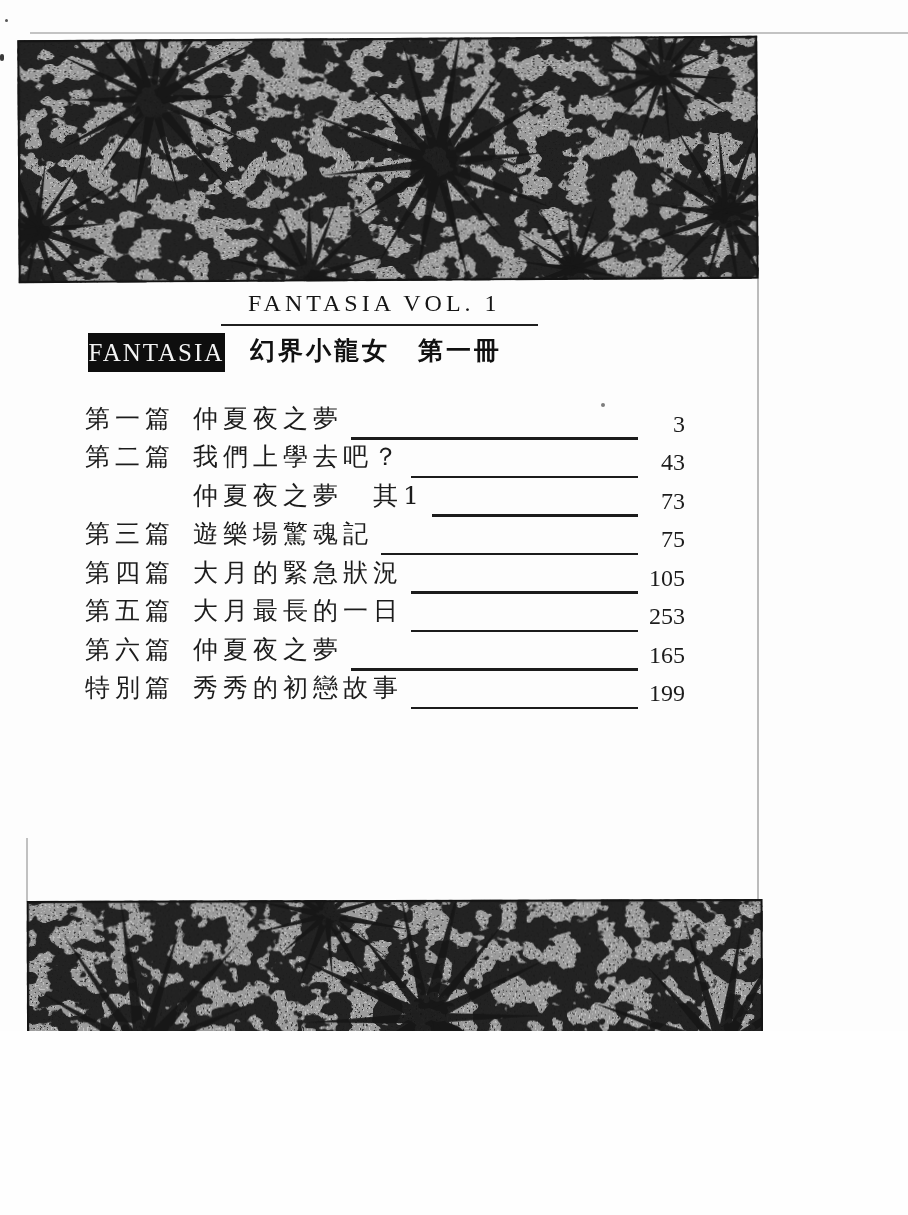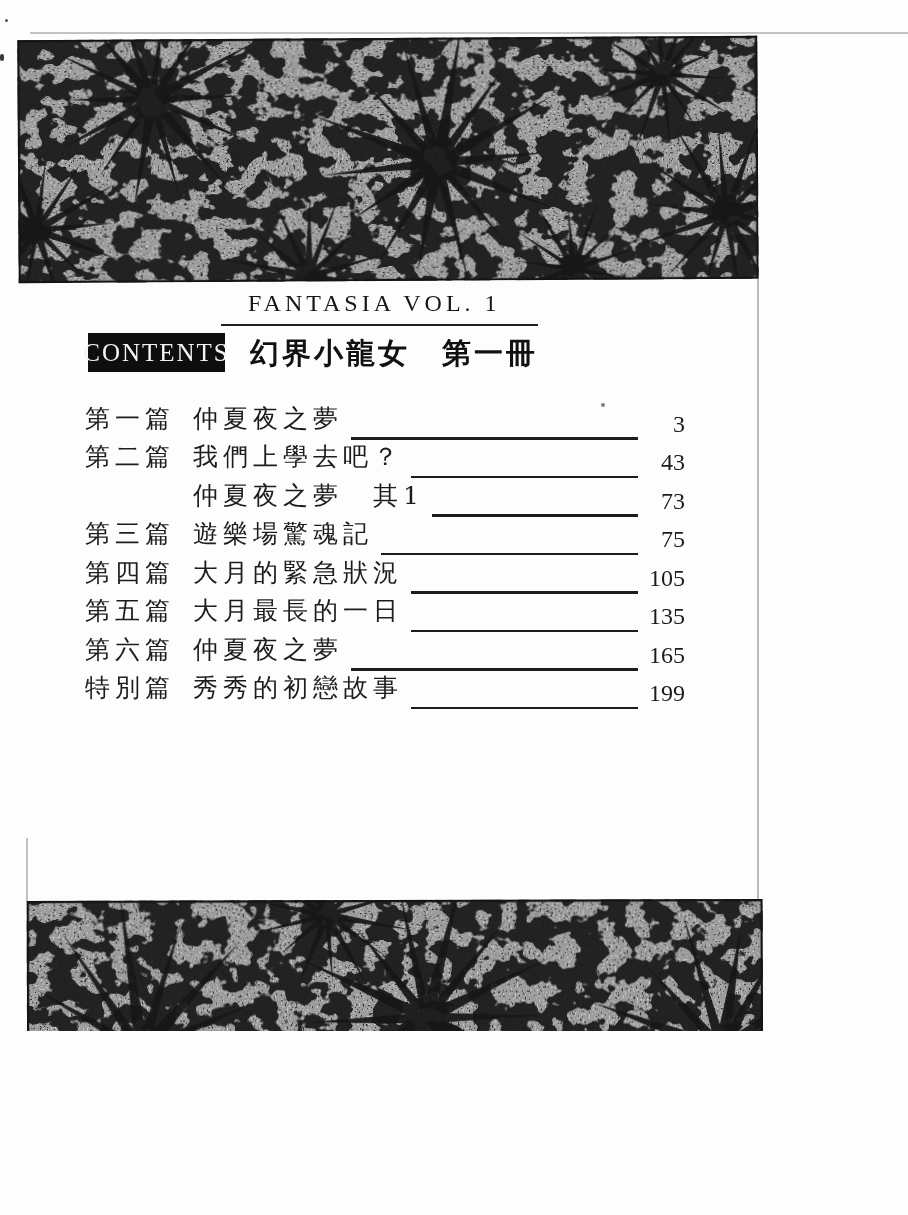--- a/index.html
+++ b/index.html
@@ -35,21 +35,21 @@
   .contents-box{
     position:absolute;left:88px;top:333px;width:137px;height:39px;
     background:#0e0e0e;color:#f4f4f4;
     display:flex;align-items:center;justify-content:center;
     font-family:"Liberation Serif","DejaVu Serif",serif;
     font-size:25px;letter-spacing:2px;
   }
   .book-title{
     position:absolute;left:250px;top:334px;
     font-family:"DejaVu Serif",serif;
-    font-size:29px;font-weight:bold;letter-spacing:3px;white-space:pre;color:#111;
+    font-size:25px;font-weight:bold;letter-spacing:3px;white-space:pre;color:#111;
   }
 
   
   .toc{position:absolute;left:85px;top:396px;width:600px;}
   .toc-row{display:flex;align-items:flex-end;height:38.5px;font-size:25px;color:#1c1c1c;}
   .chap{width:108px;flex:none;letter-spacing:5px;white-space:pre;}
   .ttl{flex:none;letter-spacing:5px;white-space:pre;}
   .leader{flex:1;height:2.4px;background:#1c1c1c;margin-left:8px;margin-right:1px;transform:translateY(5px);}
   .pg{
     flex:none;min-width:46px;text-align:right;
@@ -129,21 +129,21 @@
       <use href="#fern" transform="translate(290,238) rotate(180) scale(0.9)"></use>
       <use href="#fern" transform="translate(18,190) rotate(60) scale(0.85)"></use>
       <use href="#fern" transform="translate(555,232) rotate(330) scale(0.7)"></use>
     </g>
     <rect x="1" y="1" width="738" height="241" fill="none" stroke="#141414" stroke-width="2.5"></rect>
   </svg>
 
   <div class="series-title">FANTASIA VOL. 1</div>
   <div class="title-rule"></div>
   <div class="contents-box">
-    <span>CONTENTS</span>
+    <span>FANTASIA</span>
   </div>
   <div class="book-title">幻界小龍女　第一冊</div>
 
   <div class="toc">
     <div class="toc-row">
       <span class="chap">第一篇</span>
       <span class="ttl">仲夏夜之夢</span>
       <span class="leader"></span>
       <span class="pg">3</span>
     </div>
@@ -168,21 +168,21 @@
     <div class="toc-row">
       <span class="chap">第四篇</span>
       <span class="ttl">大月的緊急狀況</span>
       <span class="leader"></span>
       <span class="pg">105</span>
     </div>
     <div class="toc-row">
       <span class="chap">第五篇</span>
       <span class="ttl">大月最長的一日</span>
       <span class="leader"></span>
-      <span class="pg">135</span>
+      <span class="pg">253</span>
     </div>
     <div class="toc-row">
       <span class="chap">第六篇</span>
       <span class="ttl">仲夏夜之夢</span>
       <span class="leader"></span>
       <span class="pg">165</span>
     </div>
     <div class="toc-row">
       <span class="chap">特別篇</span>
       <span class="ttl">秀秀的初戀故事</span>

